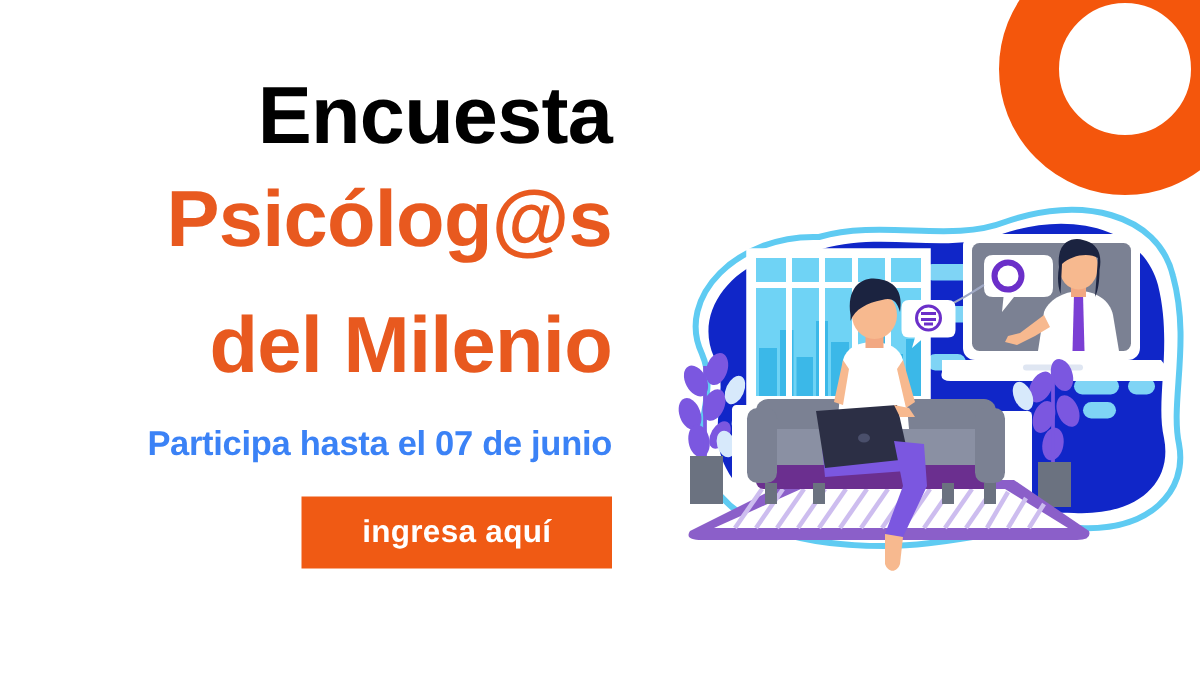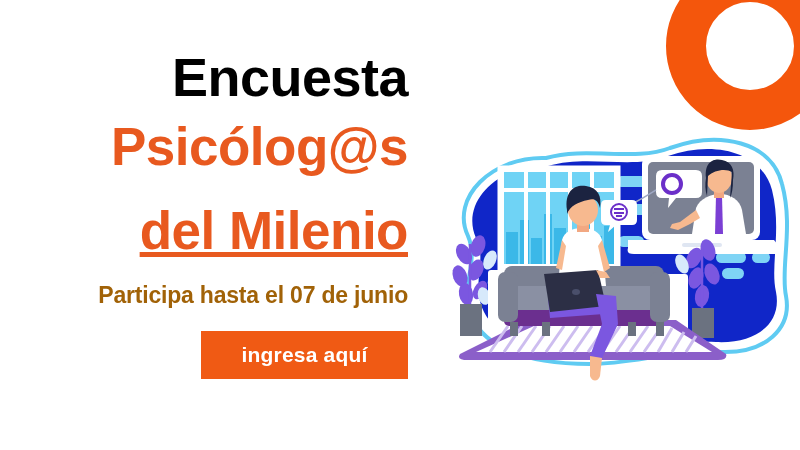--- a/index.html
+++ b/index.html
@@ -68,30 +68,29 @@
   .headline-3 {
     position: absolute;
     right: 4px;
     top: 202px;
     font-size: 53px;
     line-height: 57px;
     font-weight: 700;
     color: #e8591f;
     letter-spacing: -0.5px;
     white-space: nowrap;
-    text-decoration: underline;
   }
   .subtitle {
     position: absolute;
     right: 4px;
     top: 281px;
     font-size: 23px;
     line-height: 28px;
     font-weight: 700;
-    color: #a16207;
+    color: #3b82f6;
     letter-spacing: -0.2px;
     white-space: nowrap;
   }
   .cta-button {
     position: absolute;
     right: 4px;
     top: 331px;
     width: 207px;
     height: 48px;
     background: #f05a14;

